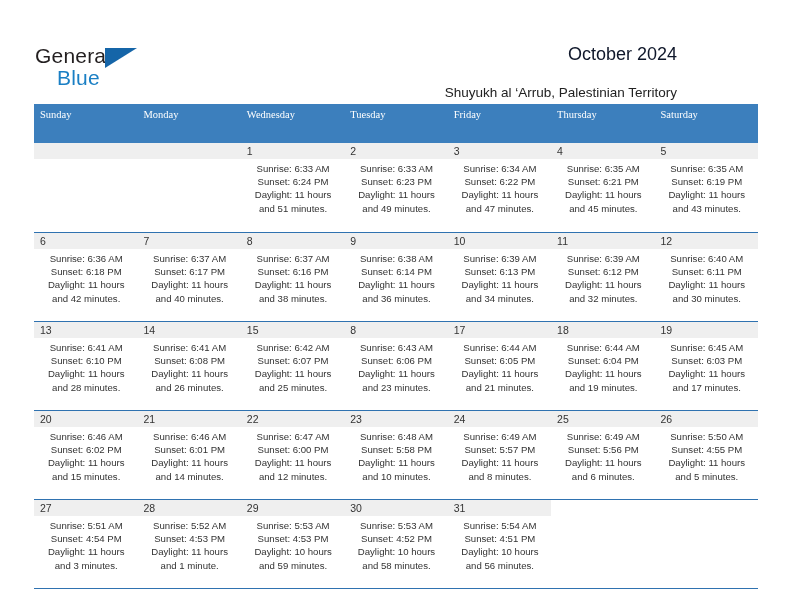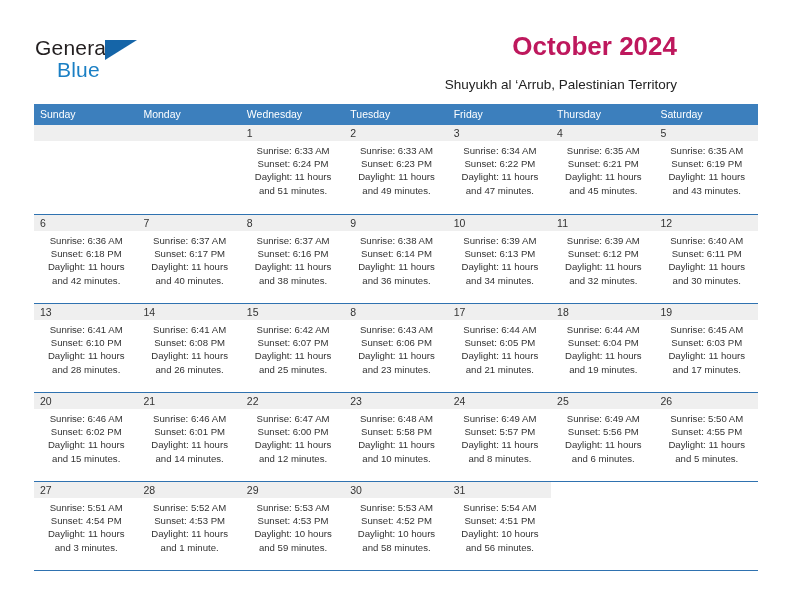--- a/index.html
+++ b/index.html
@@ -18,21 +18,21 @@
     position: relative;
     width: 792px;
     height: 612px;
     box-sizing: border-box;
   }
 
   
   .header {
     position: absolute;
     left: 0;
-    top: 0;
+    top: 8px;
     width: 712px;
     height: 104px;
     border-radius: 8px;
   }
   .logo {
     position: absolute;
     left: 35px;
     top: 36px;
     width: 180px;
     height: 48px;
@@ -64,23 +64,23 @@
     color: #1a7fc4;
     font-family: "Liberation Sans", sans-serif;
   }
   .title-block {
     position: absolute;
     right: 35px;
     top: 30px;
     text-align: right;
   }
   .cal-title {
-    font-size: 26px;
-    color: #be185d;
-    font-weight: bold;
+    font-size: 18px;
+    color: #0f172a;
+    font-weight: normal;
     line-height: 32px;
     white-space: nowrap;
   }
   .cal-subtitle {
     margin-top: 14px;
     font-size: 13.5px;
     color: #222222;
     line-height: 17px;
     white-space: nowrap;
   }
@@ -88,21 +88,22 @@
   
   .calendar {
     position: absolute;
     left: 34px;
     top: 104px;
     width: 724px;
   }
   .weekday-row {
     display: flex;
     background: #3c7fbd;
-    height: 21px;
+    height: 39px;
+    font-family: Liberation Serif, serif;
   }
   .weekday {
     flex: 1 1 0;
     color: #ffffff;
     font-size: 10.5px;
     line-height: 21px;
     padding-left: 6px;
     box-sizing: border-box;
     white-space: nowrap;
     overflow: hidden;

